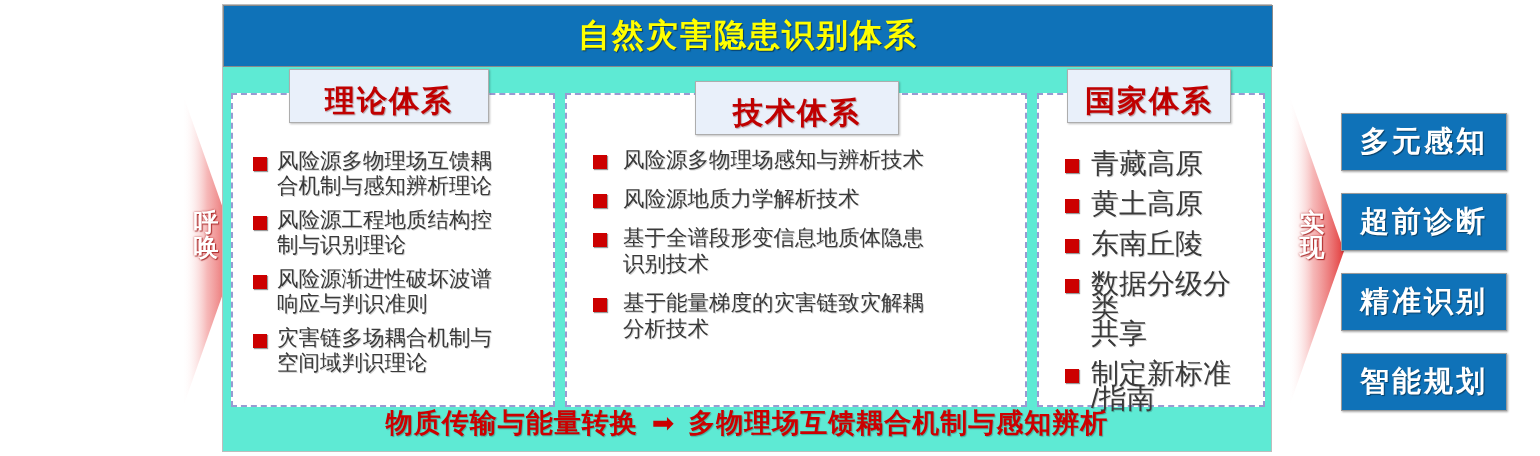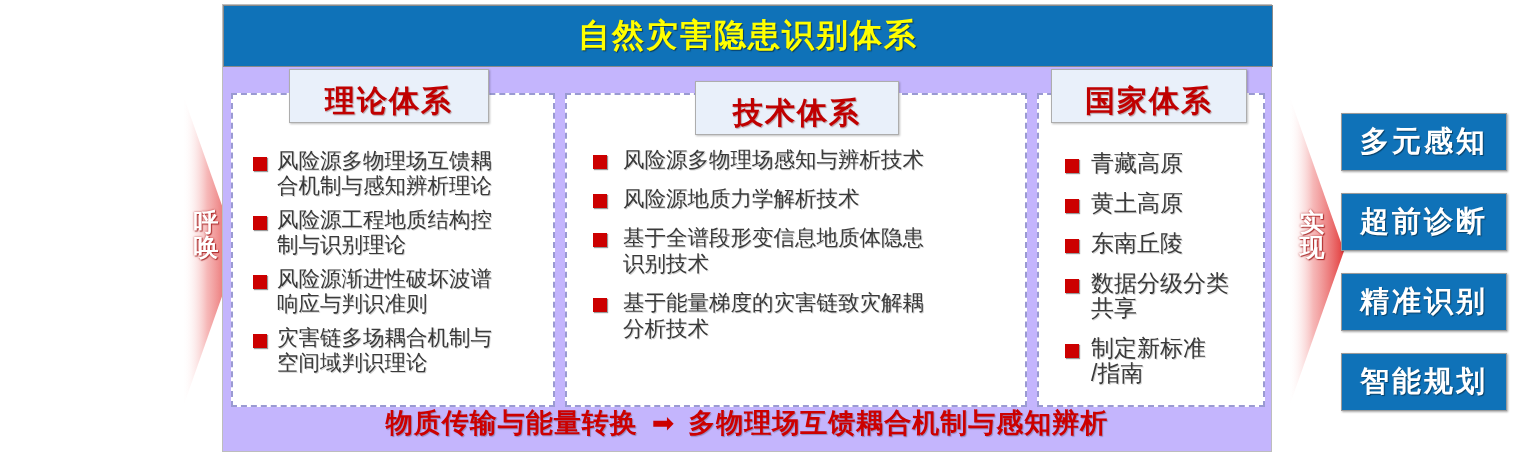--- a/index.html
+++ b/index.html
@@ -53,21 +53,21 @@
     text-shadow:0 0 2px rgba(180,30,30,.9),1px 1px 1px rgba(140,0,0,.7);
   }
   .arrow-label b{display:block;font-weight:bold;}
 
   
   #panel{
     position:absolute;
     left:222px;top:4px;
     width:1050px;height:448px;
     border:1px solid #bdbdbd;
-    background:#c4b5fd;
+    background:#5eead4;
     box-sizing:border-box;
   }
   #titlebar{
     position:absolute;left:0;top:0;
     width:1050px;height:62px;
     background:#0F72B8;
     border:1px solid #8a8a8a;
     box-sizing:border-box;
     display:flex;align-items:center;justify-content:center;
   }
@@ -98,21 +98,21 @@
     background:#E9F0FA;
     border:1px solid #adadad;
     box-shadow:1px 1px 2px rgba(0,0,0,.25);
     height:54px;
     display:flex;align-items:flex-end;justify-content:center;
     box-sizing:border-box;
     z-index:5;
   }
   #col-theory .col-header{left:56px;width:200px;}
   #col-tech  .col-header{left:128px;width:204px;margin-top:12px;}
-  #col-nation .col-header{left:12px;width:196px;}
+  #col-nation .col-header{left:28px;width:164px;}
   .col-header span{
     color:#C00000;
     font-size:30px;
     font-weight:bold;
     letter-spacing:2px;
     text-shadow:1px 1px 1px rgba(90,0,0,.35);
     white-space:nowrap;
   }
 
   .bullets{
@@ -138,21 +138,21 @@
     box-shadow:1px 1px 1px rgba(0,0,0,.4);
   }
   
   #col-theory .bullets li{font-size:21.5px;line-height:25px;margin-bottom:9px;letter-spacing:0px;}
   
   #col-tech .bullets{left:10px;top:40px;}
   #col-tech .bullets li{font-size:21.5px;line-height:26px;margin-bottom:13px;padding-left:34px;}
   #col-tech .bullets li::before{left:4px;}
   
   #col-nation .bullets{left:10px;top:44px;}
-  #col-nation .bullets li{font-size:23px;line-height:25px;margin-bottom:15px;padding-left:30px;}
+  #col-nation .bullets li{font-size:28px;line-height:25px;margin-bottom:15px;padding-left:30px;}
   #col-nation .bullets li::before{left:4px;}
 
   
   #footer{
     position:absolute;
     left:0;right:0;
     top:396px;
     height:44px;
     display:flex;align-items:center;justify-content:center;
     gap:14px;

